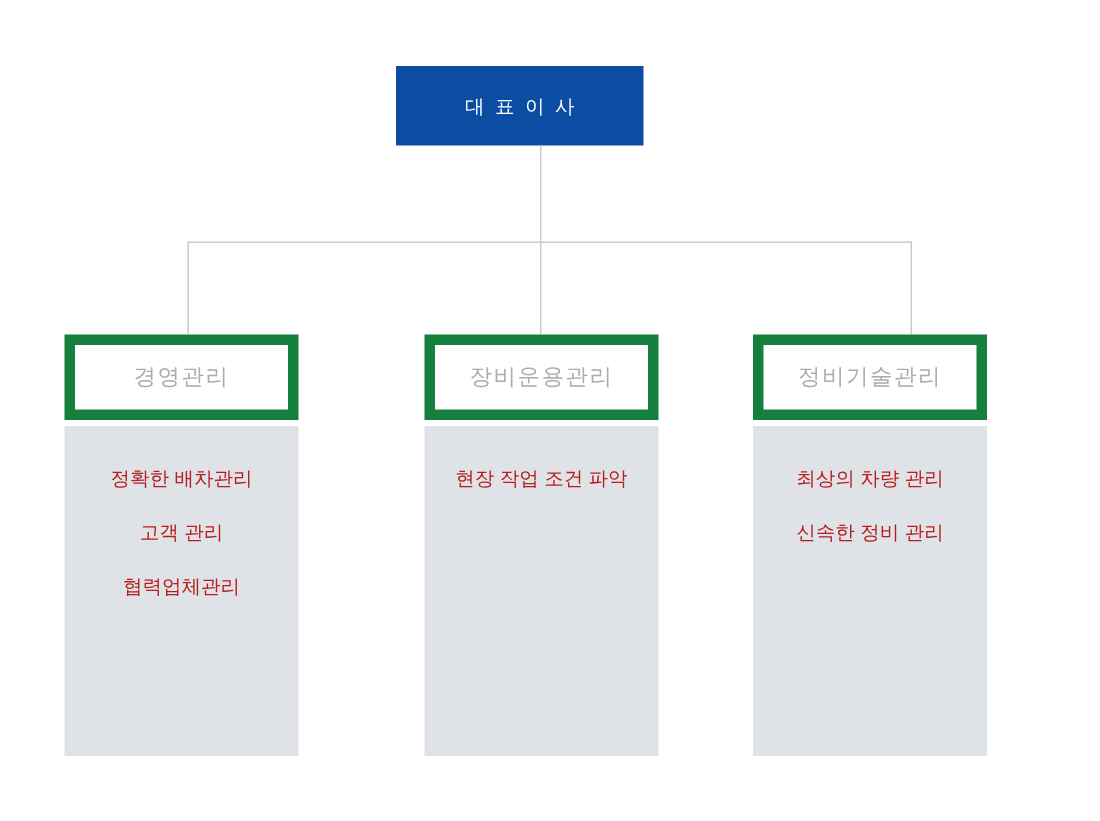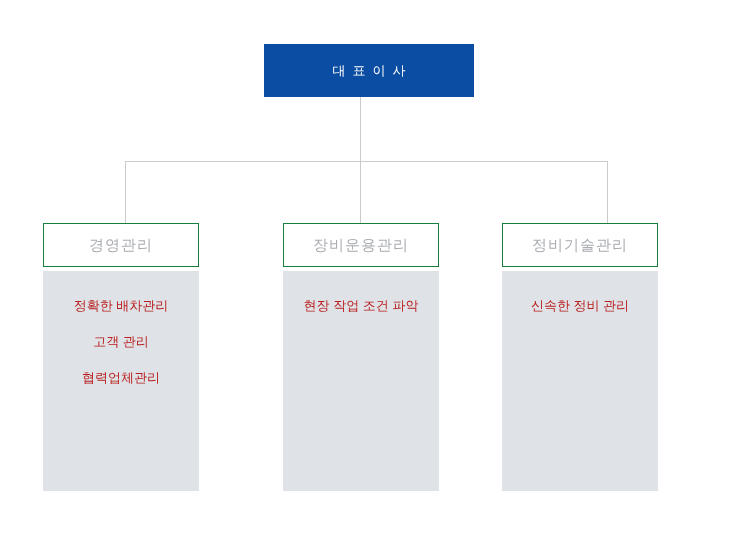--- a/index.html
+++ b/index.html
@@ -12,21 +12,21 @@
     width: 733px;
     height: 547px;
     background: #ffffff;
     font-family: "Liberation Sans", "DejaVu Sans", sans-serif;
     overflow: hidden;
   }
   .ceo-box {
     position: absolute;
     left: 264px;
     top: 44px;
-    width: 210px;
+    width: 165px;
     height: 53px;
     background: #0b4da2;
     display: flex;
     align-items: center;
     justify-content: center;
   }
   .ceo-label {
     color: #ffffff;
     font-size: 13px;
     letter-spacing: 7px;
@@ -42,23 +42,23 @@
   .line-branch1 { left: 125px; top: 161px; width: 1px;   height: 62px; }
   .line-branch2 { left: 360px; top: 161px; width: 1px;   height: 62px; }
   .line-branch3 { left: 607px; top: 161px; width: 1px;   height: 62px; }
   .col {
     position: absolute;
     top: 223px;
     width: 156px;
   }
   .col-header {
     box-sizing: border-box;
-    height: 44px;
+    height: 57px;
     background: #ffffff;
-    border: 1px solid #15803d;
+    border: 7px solid #15803d;
     display: flex;
     align-items: center;
     justify-content: center;
   }
   .col-title {
     color: #a9acb1;
     font-size: 15px;
     letter-spacing: 1px;
     white-space: nowrap;
   }
@@ -110,18 +110,19 @@
         </div>
         <div class="col-body">
           <div class="col-item">현장 작업 조건 파악</div>
         </div>
       </div>
       <div class="col" style="left: 502px;">
         <div class="col-header">
           <span class="col-title">정비기술관리</span>
         </div>
         <div class="col-body">
+          <div class="col-item">최상의 차량 관리</div>
           <div class="col-item">신속한 정비 관리</div>
         </div>
       </div>
     </div>
 
 </div>
 
 </body></html>

